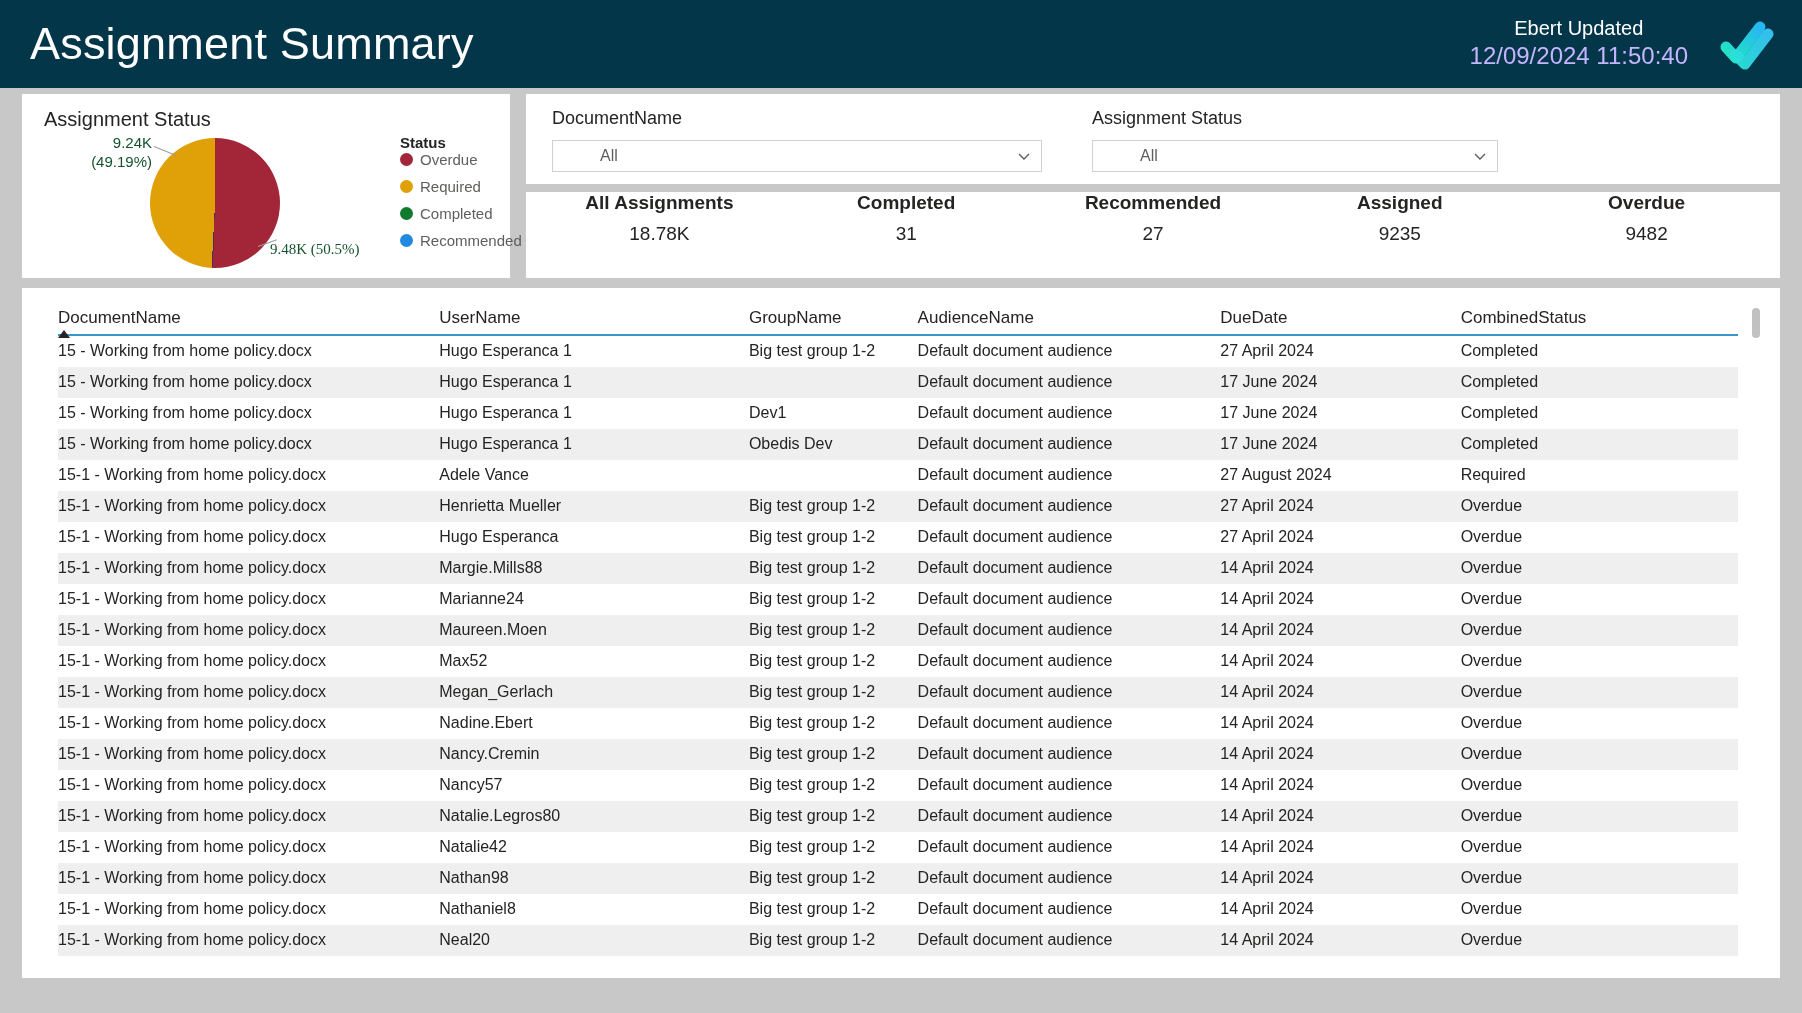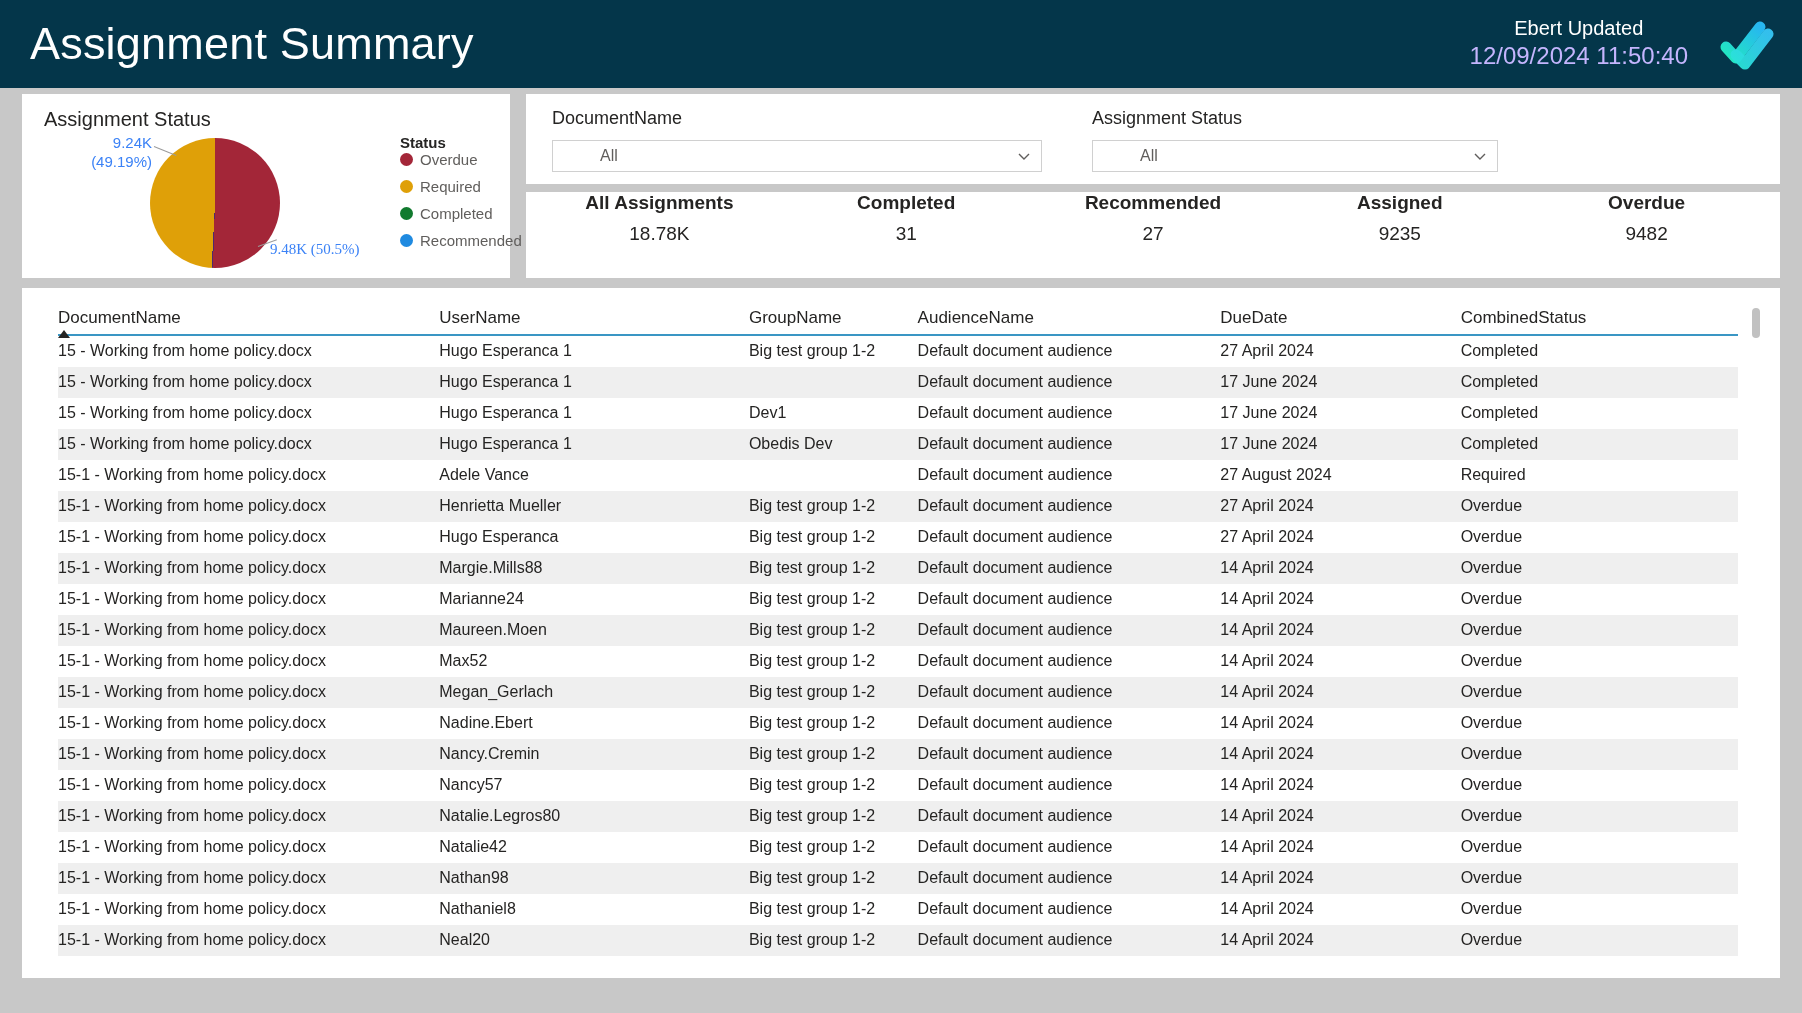--- a/index.html
+++ b/index.html
@@ -52,21 +52,21 @@
   .pie-wrap { position: absolute; left: 128px; top: 44px; width: 130px; height: 130px; }
   .pie-circle {
     width: 130px; height: 130px; border-radius: 50%;
     background: conic-gradient(
        #a32638 0deg 181.8deg,
        #4c2a6e 181.8deg 183deg,
        #dfa008 183deg 360deg);
   }
   .pie-label {
     position: absolute;
-    font-size: 15px; color: #3b82f6;
+    font-size: 15px; color: #14532d;
     line-height: 1.25; white-space: nowrap;
   }
   #pie-label-required { left: 62px; top: 40px; text-align: right; width: 68px; }
   #pie-label-overdue  { left: 248px; top: 146px; font-family: Liberation Serif, serif; }
   .leader {
     position: absolute; border-top: 1px solid #9b9b9b;
   }
   #leader-1 { left: 132px; top: 52px; width: 24px; transform: rotate(22deg); transform-origin: left center; }
   #leader-2 { left: 236px; top: 152px; width: 20px; transform: rotate(-20deg); transform-origin: left center; }
 

